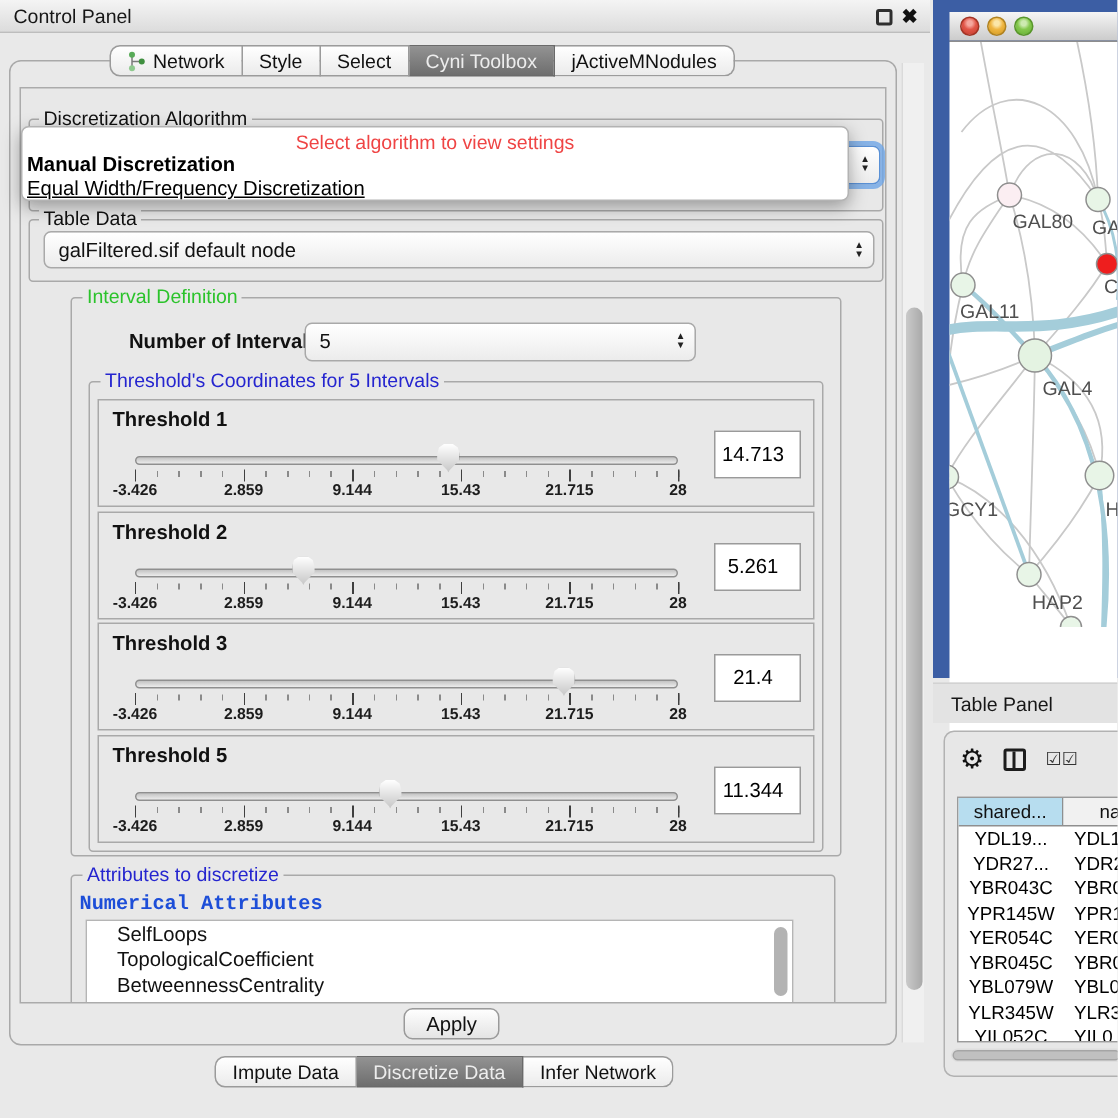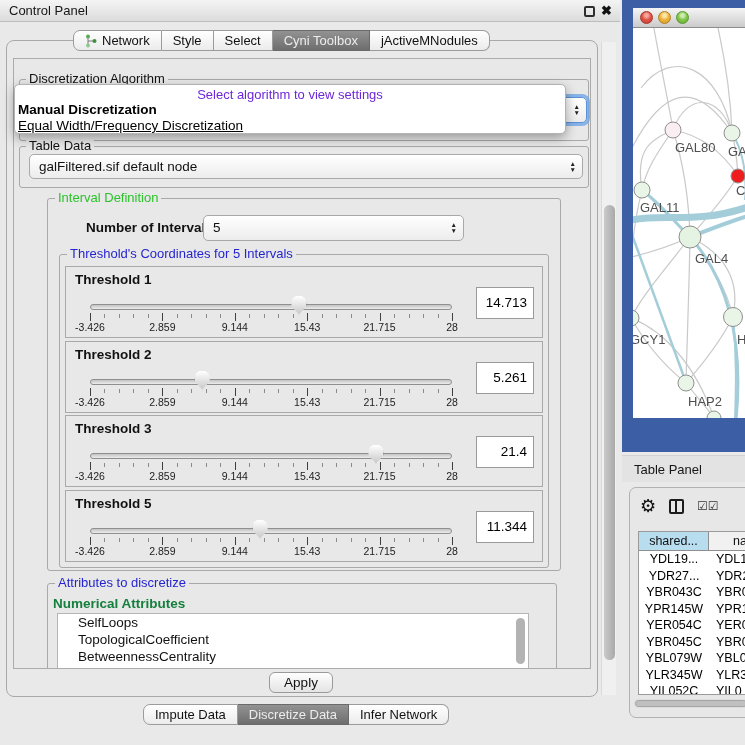--- a/index.html
+++ b/index.html
@@ -63,67 +63,67 @@
   #combo-table { left:15px; top:95px; width:554px; height:25px; }
   #combo-algo { left:287px; top:38px; width:286px; height:26px;
     border:1px solid #5a91d6; box-shadow:0 0 0 3px rgba(110,165,230,.8); z-index:1; }
   #spin-intervals { left:189px; top:156px; width:261px; height:26px; }
   .numlabel { position:absolute; left:72px; top:161px; font-size:13.5px; font-weight:bold; color:#111; }
 
   
   .popup { position:absolute; left:14px; top:84px; width:552px; height:50px; background:#ffffff;
     border:1px solid #b3b3b3; border-radius:5px; box-shadow:0 4px 12px rgba(0,0,0,.35); z-index:60; }
   .popup .hint { position:absolute; left:0; top:2px; width:100%; text-align:center;
-    font-size:13px; color:#6d28d9; }
+    font-size:13px; color:#ef4444; }
   .popup .opt { position:absolute; left:3px; font-size:13.5px; color:#000; white-space:nowrap; }
   .popup .opt.b { font-weight:bold; top:17px; }
   .popup .opt.n { top:33px;text-decoration:underline; }
 
   
   .thrbox { position:absolute; left:51px; width:478px; height:72px;
     border:1px solid #a9a9a9; background:#e8e8e8; }
   .thr-label { position:absolute; left:9px; top:5px; font-size:13.5px; font-weight:bold; color:#111; }
   .thr-track { position:absolute; left:24px; top:37px; width:362px; height:6px;
     border:1px solid #8f8f8f; border-radius:4px; background:linear-gradient(#c3c3c3,#ececec); }
   .thr-ticks { position:absolute; left:24px; top:46px; width:363px; height:8px;
     background-image:
       repeating-linear-gradient(90deg,#3f3f3f 0 1px,transparent 1px 72.4px),
       repeating-linear-gradient(90deg,#8a8a8a 0 1px,transparent 1px 14.48px);
     background-size:363px 8px,363px 4px; background-position:0 0,0 1px; background-repeat:no-repeat; }
   .ticklabel { position:absolute; top:54px; transform:translateX(-50%);
-    font-size:10.5px; font-weight:normal; color:#1c1c1c; white-space:nowrap; }
+    font-size:10.5px; font-weight:bold; color:#1c1c1c; white-space:nowrap; }
   .thr-thumb { position:absolute; top:29px; width:15px; height:19px;
     background:linear-gradient(#ffffff,#c6c6c6);
     clip-path:polygon(0 36%,8% 12%,30% 0,70% 0,92% 12%,100% 36%,100% 55%,55% 92%,50% 100%,45% 92%,0 55%);
     filter:drop-shadow(0 0 1px #777); }
   .thr-value { position:absolute; right:8px; top:20px; width:58px; height:32px; background:#fff;
-    border:1px solid #9a9a9a; font-size:13.5px; color:#000; text-align:right;
+    border:1px solid #9a9a9a; font-size:13.5px; color:#000; text-align:center;
     line-height:30px; padding-right:6px; }
 
   
-  .attr-title { position:absolute; left:39px; top:537px; font-size:13.5px; font-weight:bold; color:#15803d; }
+  .attr-title { position:absolute; left:39px; top:537px; font-size:13.5px; font-weight:bold; color:#1d4ed8;font-family:Liberation Mono, monospace; }
   .attr-list { position:absolute; left:43px; top:554px; width:472px; height:116px;
     background:#fff; border:1px solid #b5b5b5; overflow:hidden; }
   .attr-item { font-size:13.5px; color:#111; padding-left:20px; line-height:17px; }
   .attr-list .lscroll { position:absolute; right:3px; top:4px; width:9px; height:46px;
     background:#b3b3b3; border-radius:5px; }
 
   .apply-btn { position:absolute; left:262px; top:631px; width:64px; height:21px;
     background:linear-gradient(#fefefe,#e4e4e4); border:1px solid #9a9a9a; border-radius:6px;
     font-size:13.5px; color:#111; text-align:center; line-height:19px; }
 
   
   .net-window { position:absolute; left:622px; top:0; width:123px; height:452px; background:#3c5ea4; }
   .net-titlebar { position:absolute; left:11px; top:8px; width:112px; height:20px;
     background:linear-gradient(#f5f5f5,#cbcbcb); border-bottom:1px solid #8d8d8d; }
   .light { position:absolute; top:3px; width:13px; height:13px; border-radius:50%; }
   .l-red { left:7px;  background:radial-gradient(circle at 50% 32%,#f5a79e 0 18%,#e15648 45%,#c23a2c 100%); border:1px solid #a33425; }
   .l-yellow { left:25px; background:radial-gradient(circle at 50% 32%,#fbe6a8 0 18%,#efb541 45%,#d0991f 100%); border:1px solid #b08220; }
   .l-green { left:43px; background:radial-gradient(circle at 50% 32%,#cdeab0 0 18%,#85c84d 45%,#63ac32 100%); border:1px solid #58962b; }
-  .net-canvas { position:absolute; left:633px; top:28px; width:112px; height:390px; background:#fff; }
+  .net-canvas { position:absolute; left:633px; top:28px; width:112px; height:504px; background:#fff; }
 
   
   .tp-header { position:absolute; left:622px; top:455px; width:123px; height:27px;
     background:#e3e3e3; border-top:1px solid #d2d2d2; font-size:13px; color:#161616;
     line-height:27px; padding-left:12px; }
   .tp-box { position:absolute; left:629px; top:487px; width:131px; height:231px;
     background:#e7e7e7; border:1px solid #b2b2b2; border-radius:7px; }
   .tp-gear { position:absolute; left:10px; top:8px; font-size:18px; color:#111; line-height:20px; }
   .tp-cols { position:absolute; left:39px; top:11px; width:15px; height:15px;
     border:2px solid #1c1c1c; border-radius:2px; }

